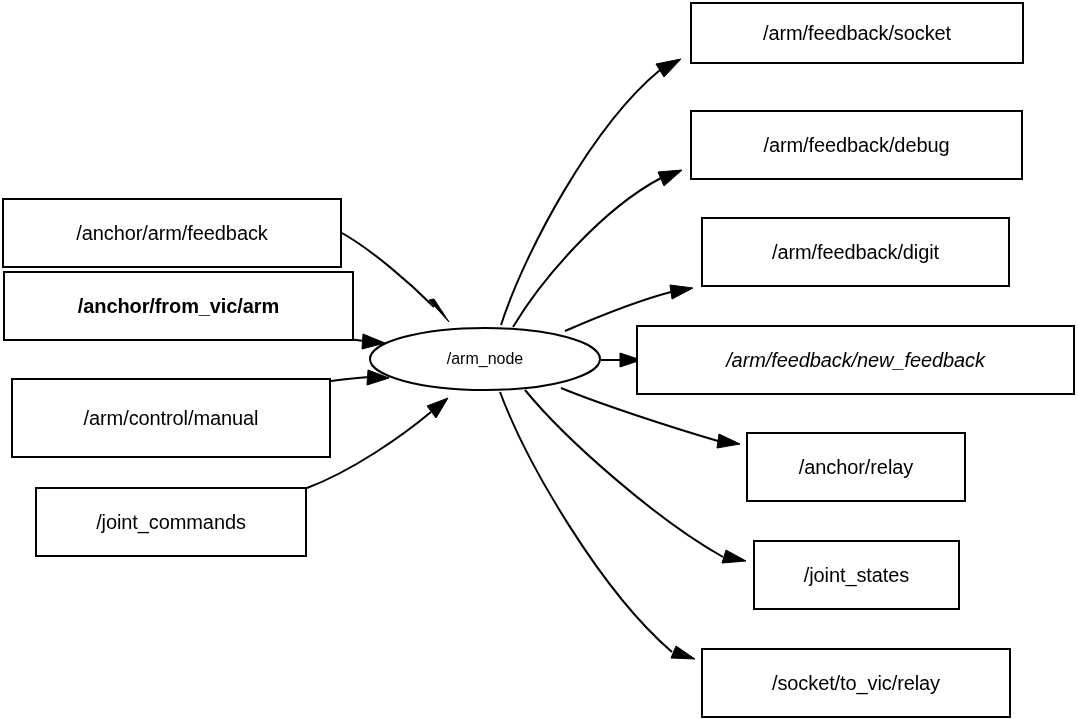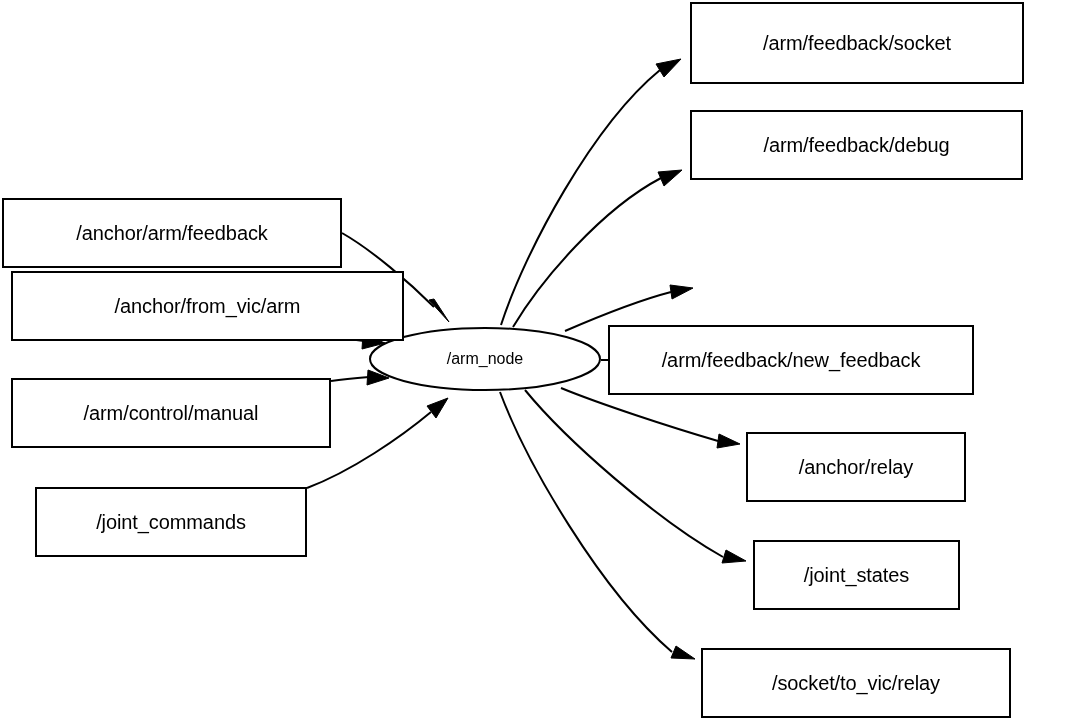--- a/index.html
+++ b/index.html
@@ -130,32 +130,33 @@
       <polygon class="arrow-head" points="676,646 695,659 671,658"></polygon>
     </g>
 
     <ellipse class="node-ellipse-shape" cx="485" cy="359" rx="115" ry="31"></ellipse>
   </svg>
 
   <div class="node-ellipse-label" style="left:370px; top:328px; width:230px; height:62px;">/arm_node</div>
 
   <div class="topic-box" style="left:2px; top:162px; width:340px; height:70px;margin-top:36px;">/anchor/arm/feedback</div>
 
-  <div class="topic-box" style="left:11px; top:271px; width:393px; height:70px;">/anchor/from_vic/arm</div>
+  <div class="topic-box" style="left:3px; top:271px; width:351px; height:70px;font-weight:bold;">/anchor/from_vic/arm</div>
 
-  <div class="topic-box" style="left:11px; top:378px; width:320px; height:70px;">/arm/control/manual</div>
+  <div class="topic-box" style="left:11px; top:378px; width:320px; height:80px;">/arm/control/manual</div>
 
   <div class="topic-box" style="left:35px; top:487px; width:272px; height:70px;">/joint_commands</div>
 
-  <div class="topic-box" style="left:690px; top:2px; width:334px; height:82px;">/arm/feedback/socket</div>
+  <div class="topic-box" style="left:690px; top:2px; width:334px; height:62px;">/arm/feedback/socket</div>
 
   <div class="topic-box" style="left:690px; top:110px; width:333px; height:70px;">/arm/feedback/debug</div>
 
+  <div class="topic-box" style="left:701px; top:217px; width:309px; height:70px;">/arm/feedback/digit</div>
 
-  <div class="topic-box" style="left:608px; top:325px; width:366px; height:70px;">/arm/feedback/new_feedback</div>
+  <div class="topic-box" style="left:636px; top:325px; width:439px; height:70px;font-style:italic;">/arm/feedback/new_feedback</div>
 
   <div class="topic-box" style="left:746px; top:432px; width:220px; height:70px;">/anchor/relay</div>
 
   <div class="topic-box" style="left:753px; top:540px; width:207px; height:70px;">/joint_states</div>
 
   <div class="topic-box" style="left:701px; top:648px; width:310px; height:70px;">/socket/to_vic/relay</div>
 
 </div>
 
 </body></html>

